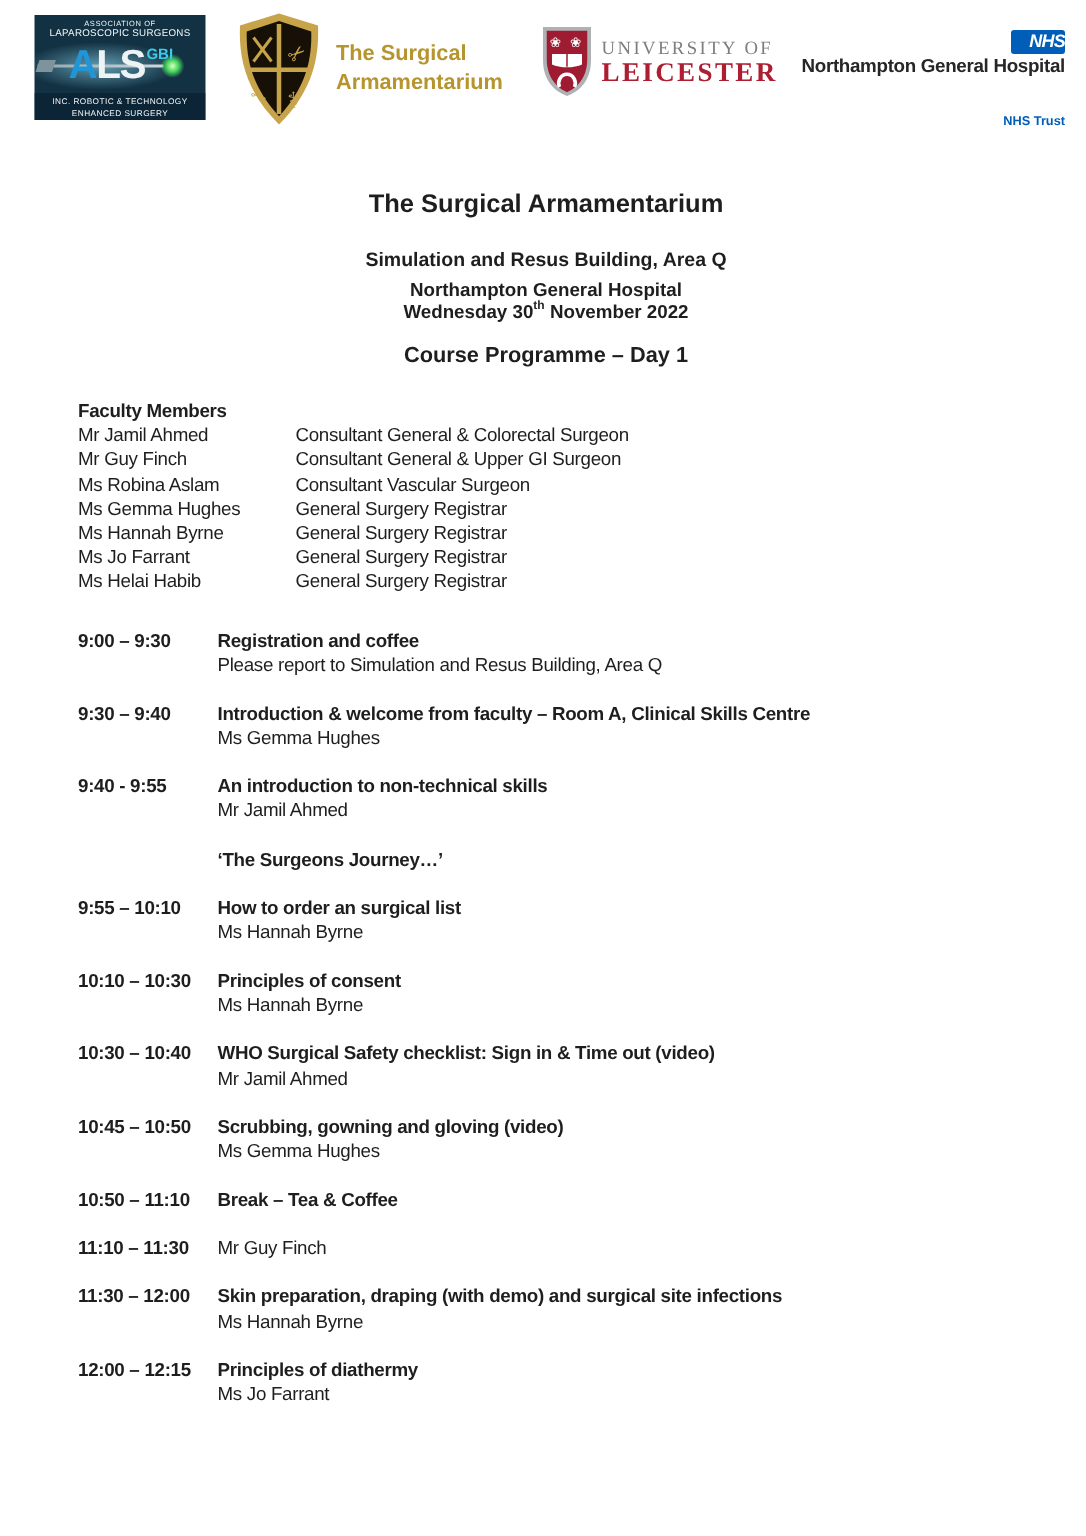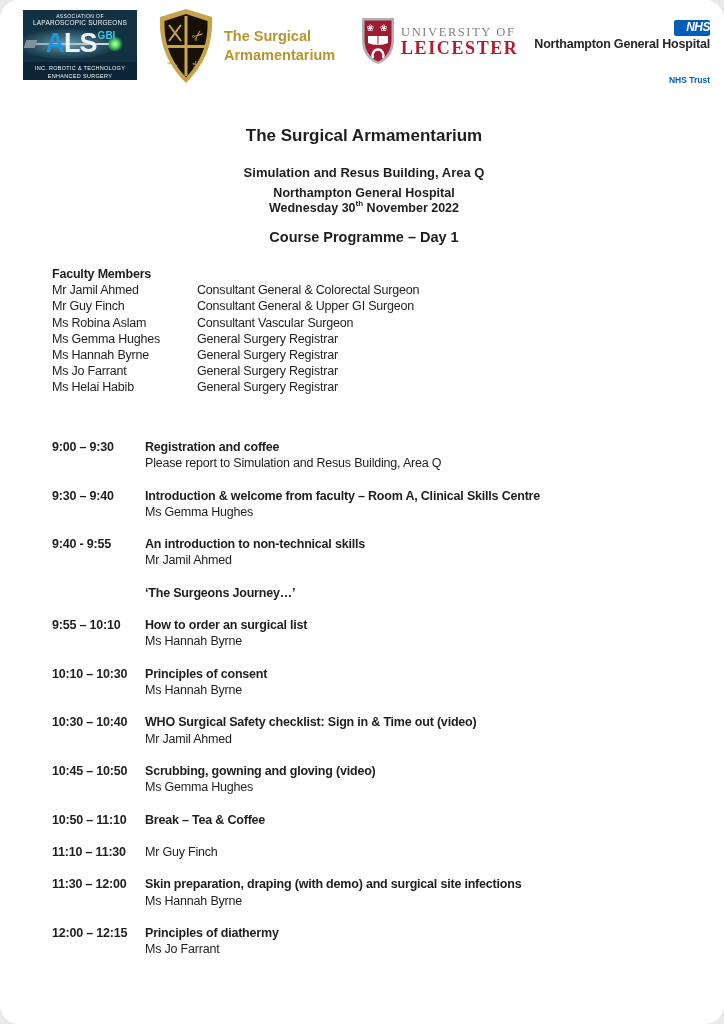--- a/index.html
+++ b/index.html
@@ -1,20 +1,19 @@
 <!DOCTYPE html>
 <html><head>
 <meta charset="utf-8">
 <style>
   html,body{margin:0;padding:0;background:#e9e9e9;}
   .page{
     position:relative;width:724px;height:1024px;background:#ffffff;
     font-family:"Liberation Sans",sans-serif;color:#1e1e1e;overflow:hidden;
     margin:0 auto;
-    border-radius:19px;
   }
   
   .logo-bar{position:absolute;top:0;left:0;width:100%;height:95px;}
 
   
   .als-logo{position:absolute;left:23px;top:10px;width:114px;height:70px;
     background:#123243;overflow:hidden;color:#f2f6f8;}
   .als-logo::before{content:"";position:absolute;left:-10px;top:14px;width:120px;height:40px;
     background:radial-gradient(ellipse 60% 55% at 45% 50%, rgba(125,188,212,.75), rgba(18,50,67,0) 72%);}
   .als-top{position:absolute;top:3px;left:0;width:100%;text-align:center;line-height:1.25;}
@@ -66,21 +65,21 @@
 
   
   .faculty{position:absolute;left:52px;top:266px;width:620px;
     font-size:12.5px;line-height:16.2px;letter-spacing:-.2px;}
   .faculty-heading{font-weight:bold;}
   .faculty-row{display:flex;}
   .faculty-name{width:145px;flex-shrink:0;}
 
   
   .schedule{position:absolute;left:52px;top:419px;width:640px;
-    font-size:12.5px;line-height:16.2px;letter-spacing:-.2px;margin-top:20px;}
+    font-size:12.5px;line-height:16.2px;letter-spacing:-.2px;}
   .entry{display:flex;margin-bottom:16.2px;}
   .entry-time{width:93px;flex-shrink:0;font-weight:bold;}
   .entry-title{font-weight:bold;}
 </style>
 </head>
 <body>
 
 <div class="page">
 
   <header class="logo-bar">

